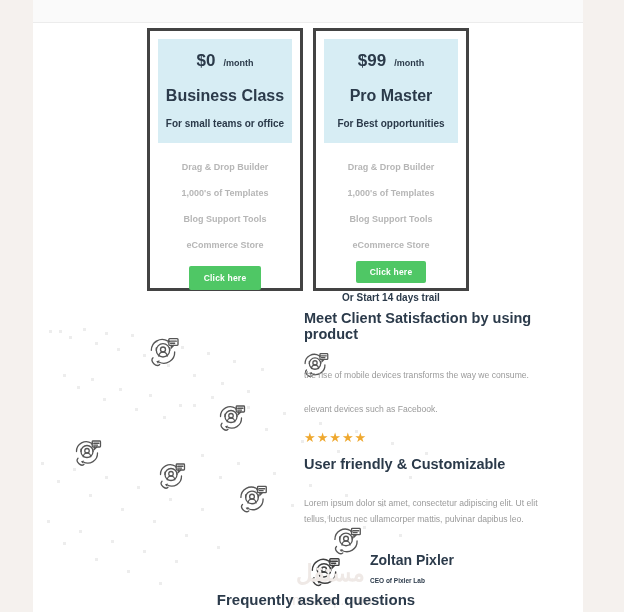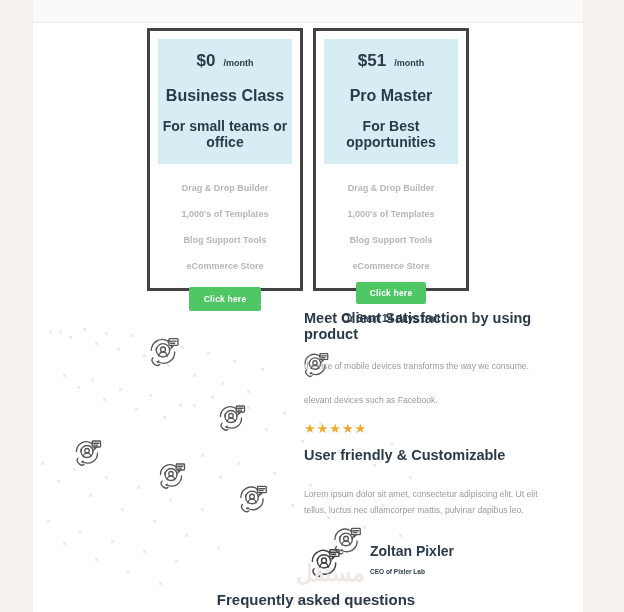--- a/index.html
+++ b/index.html
@@ -44,21 +44,21 @@
     width: 100%;
     background: #d7edf4;
     padding: 12px 4px 14px 4px;
     box-sizing: border-box;
     text-align: center;
   }
   .price-row { display: flex; align-items: baseline; justify-content: center; gap: 8px; }
   .price { font-size: 17px; font-weight: bold; color: #2b3a4a; }
   .permonth { font-size: 9px; font-weight: bold; color: #2b3a4a; }
   .ptitle { margin-top: 16px; font-size: 16px; font-weight: bold; color: #2b3a4a; }
-  .psub { margin-top: 13px; font-size: 14px; font-weight: bold; color: #2b3a4a; }
+  .psub { margin-top: 13px; font-size: 10px; font-weight: bold; color: #2b3a4a; }
   .feat {
     font-size: 9px; color: #b6b6b6; font-weight: bold; text-align: center;
     margin-top: 16px;
   }
   .feat.first { margin-top: 19px; }
   .cta {
     margin-top: 16px;
     background: #4fc765; color: #fff;
     font-size: 8.5px; font-weight: bold;
     padding: 7px 15px;
@@ -121,21 +121,21 @@
       <div class="feat first">Drag &amp; Drop Builder</div>
       <div class="feat">1,000's of Templates</div>
       <div class="feat">Blog Support Tools</div>
       <div class="feat">eCommerce Store</div>
       <button class="cta">Click here</button>
     </div>
 
     <div class="pcard short">
       <div class="phead">
         <div class="price-row">
-          <span class="price">$51</span>
+          <span class="price">$99</span>
           <span class="permonth">/month</span>
         </div>
         <div class="ptitle">Pro Master</div>
         <div class="psub">For Best opportunities</div>
       </div>
       <div class="feat first">Drag &amp; Drop Builder</div>
       <div class="feat">1,000's of Templates</div>
       <div class="feat">Blog Support Tools</div>
       <div class="feat">eCommerce Store</div>
       <button class="cta small">Click here</button>
@@ -341,21 +341,21 @@
         <path d="M12 31 c-2 2 -1 5 1 7 c2 2 5 3 7 1"></path>
         <rect x="31" y="8" width="11" height="8" rx="1"></rect>
           <path d="M33 11 h7 M33 13.5 h5"></path>
           <path d="M34 16 l0 3 l3 -3"></path>
       </g>
     </svg>
   </div>
 
   <div id="content">
     <h2 class="h2">Meet Client Satisfaction by using product</h2>
-    <p class="para" style="margin-top:17px;">the rise of mobile devices transforms the way we consume.</p>
+    <p class="para" style="margin-top:26px;">the rise of mobile devices transforms the way we consume.</p>
     <p class="para" style="margin-top:18px;">elevant devices such as Facebook.</p>
     <div class="stars" style="margin-top:12px;">★★★★★</div>
     <h2 class="h2" style="margin-top:11px;">User friendly &amp; Customizable</h2>
     <p class="para" style="margin-top:24px; width:250px;">Lorem ipsum dolor sit amet, consectetur adipiscing elit. Ut elit tellus, luctus nec ullamcorper mattis, pulvinar dapibus leo.</p>
 
     <div style="margin-top:24px; display:flex; align-items:flex-start; gap:26px;">
       <svg width="40" height="40" viewBox="0 0 48 48">
         <g fill="none" stroke="#3f3f3f" stroke-width="1.7" stroke-linecap="round">
           <path d="M10 22 A13 13 0 0 1 30 11"></path>
             <path d="M31 9 l2 3 -4 1z" fill="#3f3f3f" stroke="none"></path>

